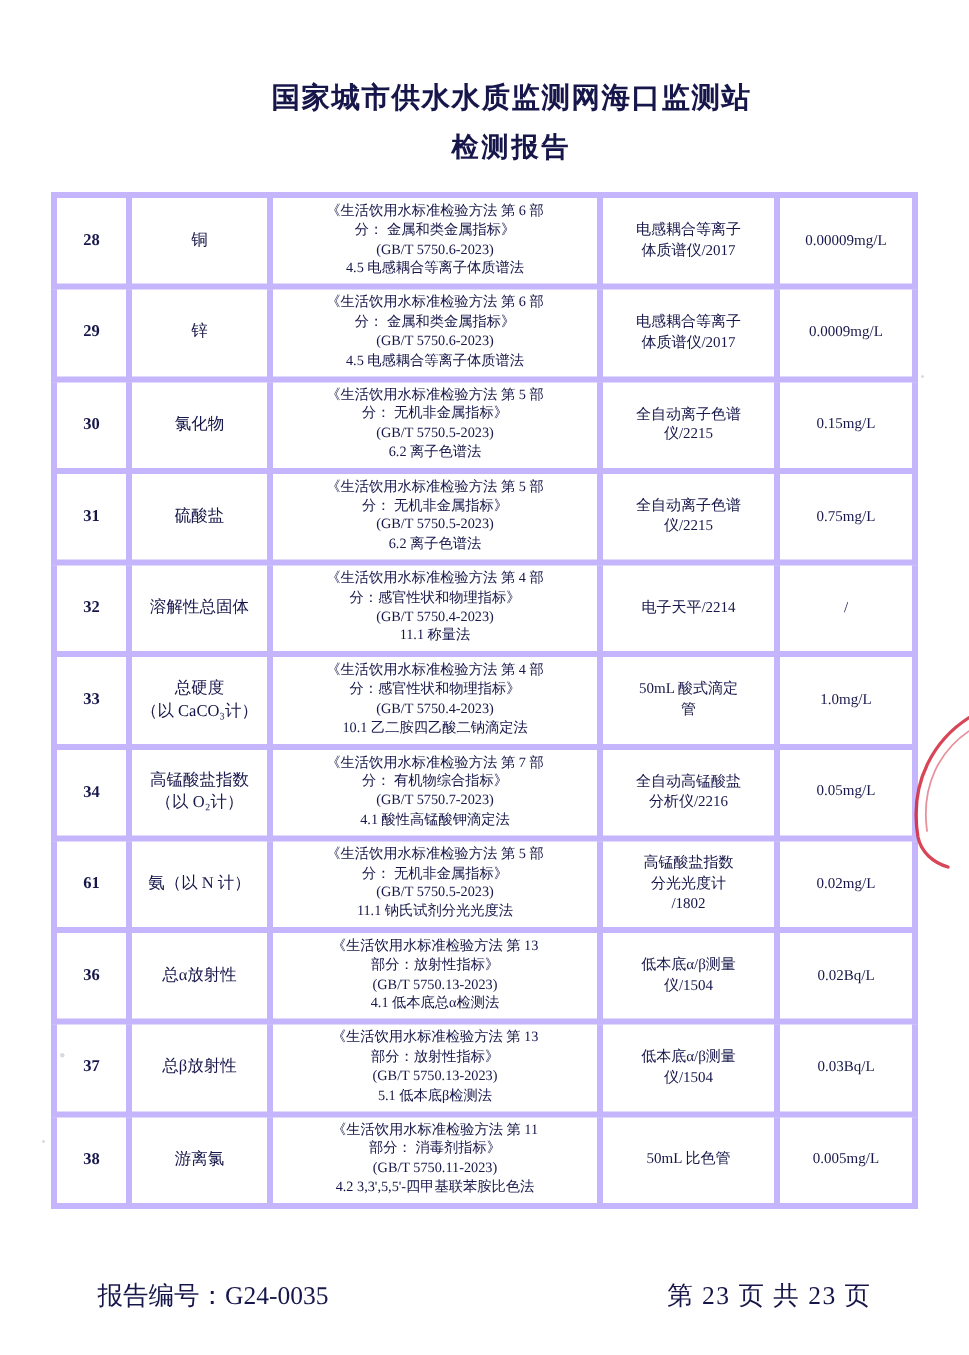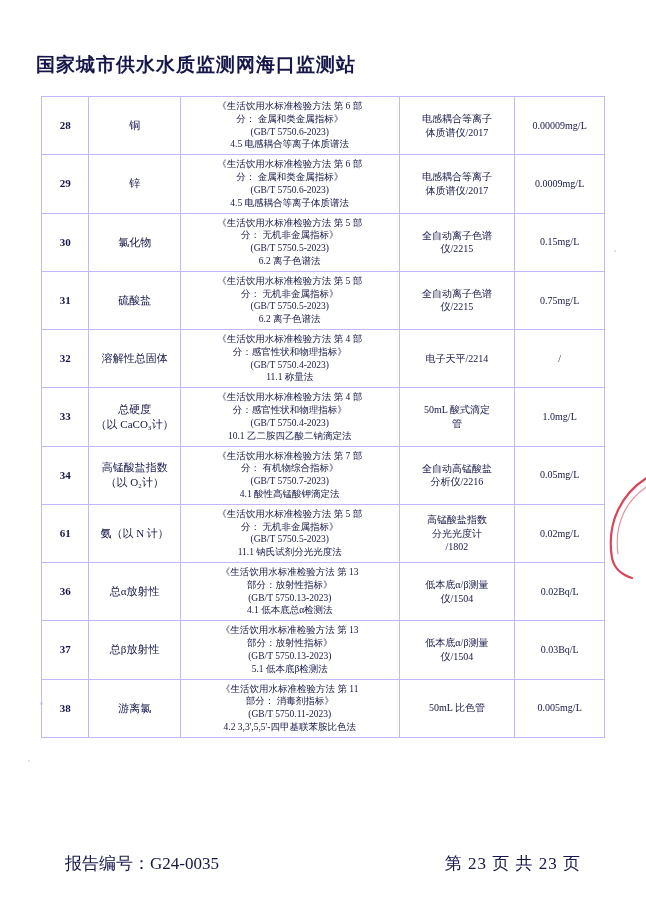--- a/index.html
+++ b/index.html
@@ -15,20 +15,21 @@
     position: relative;
     overflow: hidden;
   }
   .page {
     position: relative;
     width: 646px;
     height: 903px;
     box-sizing: border-box;
   }
   .header {
+    text-align: center;
     padding-top: 52px;
     padding-left: 36px;
   }
   .org-title {
     font-size: 19px;
     font-weight: bold;
     letter-spacing: 1px;
     color: #16164a;
     font-family: "Liberation Serif", "DejaVu Serif", serif;
   }
@@ -40,21 +41,21 @@
     color: #16164a;
   }
   table.report {
     border-collapse: collapse;
     margin: 18px auto 0 auto;
     width: 564px;
     table-layout: fixed;
     font-size: 10px;
   }
   table.report td {
-    border: 1px solid #c4b5fd;
+    border: 4px solid #c4b5fd;
     text-align: center;
     vertical-align: middle;
     padding: 3px 2px;
     line-height: 1.35;
     color: #16164a;
   }
   td.c-no { width: 42px; font-size: 11px; font-weight: bold; }
   td.c-item { width: 86px; font-size: 11px; }
   td.c-method { width: 212px; font-size: 9.5px; }
   td.c-device { width: 110px; font-size: 10px; }
@@ -103,20 +104,21 @@
 <body>
 
 <div class="page">
 
   <div class="speck" style="left:40px;top:702px;width:3px;height:3px;"></div>
   <div class="speck" style="left:28px;top:760px;width:2px;height:2px;"></div>
   <div class="speck" style="left:614px;top:250px;width:2px;height:2px;"></div>
 
   <div class="header">
     <div class="org-title">国家城市供水水质监测网海口监测站</div>
+    <div class="doc-title">检测报告</div>
   </div>
 
   <table class="report">
     <tbody>
         <tr>
           <td class="c-no">28</td>
           <td class="c-item">
             <span class="m-line">铜</span>
           </td>
           <td class="c-method">

